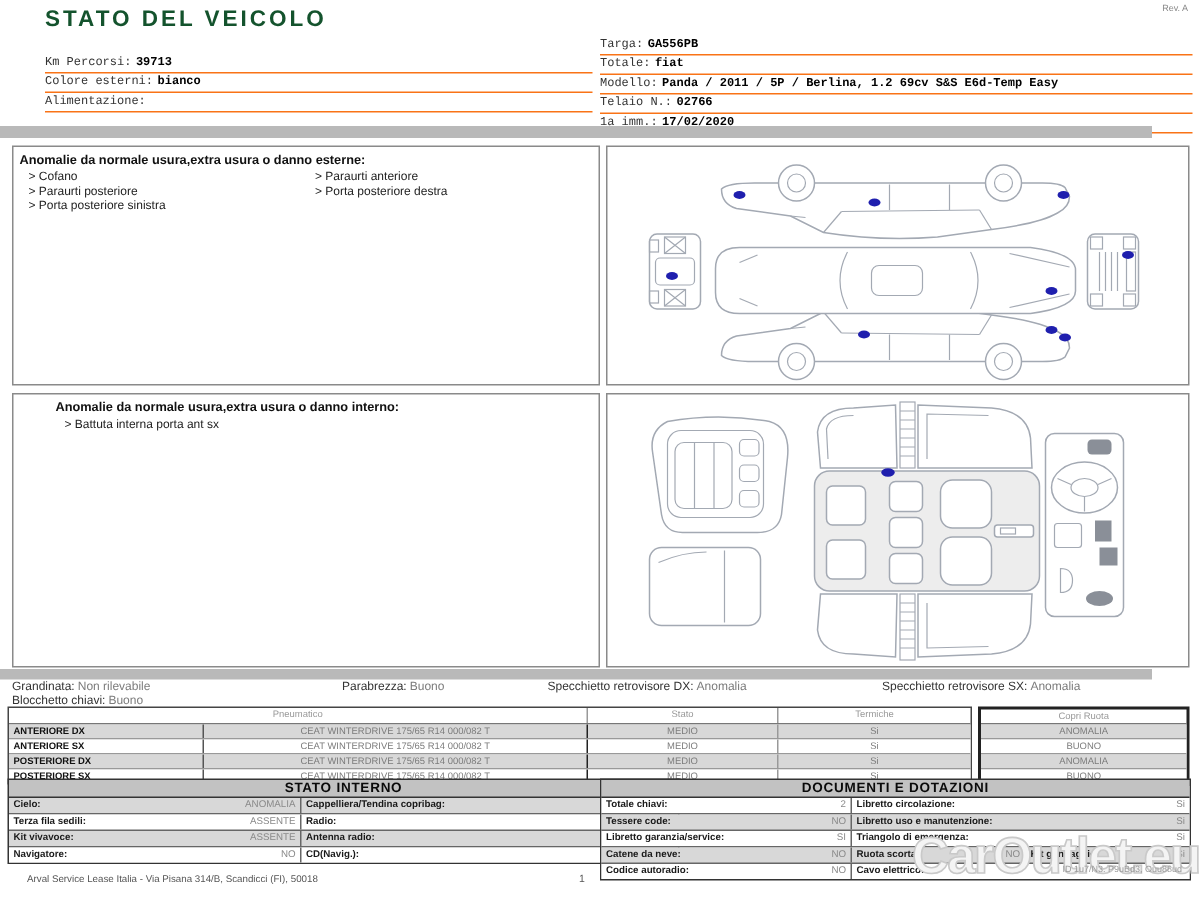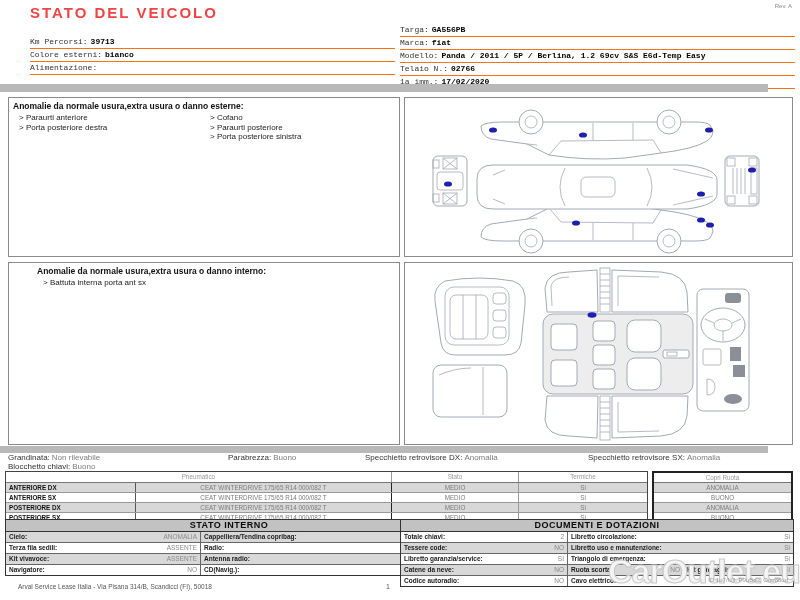--- a/index.html
+++ b/index.html
@@ -5,21 +5,21 @@
   html,body{margin:0;padding:0;}
   body{
     width:800px;height:600px;position:relative;overflow:hidden;
     background:#ffffff;color:#222;
     font-family:"Liberation Sans","DejaVu Sans",sans-serif;
     -webkit-font-smoothing:antialiased;
   }
   .abs{position:absolute;}
 
   
-  .title{left:30px;top:4px;font-size:15px;font-weight:bold;color:#ef4444;letter-spacing:2px;}
+  .title{left:30px;top:4px;font-size:15px;font-weight:bold;color:#14532d;letter-spacing:2px;}
   .rev{right:8px;top:3px;font-size:6px;color:#888;}
   .hfields{font-size:8px;}
   .hf-left{left:30px;top:36px;width:365px;}
   .hf-right{left:400px;top:24px;width:395px;}
   .hrow{height:12px;line-height:12px;border-bottom:1px solid #f97316;white-space:nowrap;overflow:hidden;font-family:Liberation Mono, monospace;}
   .hrow .lab{color:#333;}
   .hrow .val{font-weight:bold;color:#000;margin-left:3px;}
 
   .graybar{left:0;background:#b9b9b9;width:768px;height:8px;}
   .bar1{top:84px;} .bar2{top:446px;height:7px;}
@@ -108,46 +108,46 @@
     <div class="hrow">
       <span class="lab">Alimentazione:</span><span class="val"></span>
     </div>
   </div>
 
   <div class="abs hfields hf-right">
     <div class="hrow">
       <span class="lab">Targa:</span><span class="val">GA556PB</span>
     </div>
     <div class="hrow">
-      <span class="lab">Marca:</span><span class="val">fiat</span>
+      <span class="lab">Totale:</span><span class="val">fiat</span>
     </div>
     <div class="hrow">
       <span class="lab">Modello:</span><span class="val">Panda / 2011 / 5P / Berlina, 1.2 69cv S&amp;S E6d-Temp Easy</span>
     </div>
     <div class="hrow">
       <span class="lab">Telaio N.:</span><span class="val">02766</span>
     </div>
     <div class="hrow">
       <span class="lab">1a imm.:</span><span class="val">17/02/2020</span>
     </div>
   </div>
 
   <div class="abs graybar bar1"></div>
 
   <div class="abs panel p-ext-text">
     <div class="panel-title">Anomalie da normale usura,extra usura o danno esterne:</div>
     <div class="panel-cols">
       <div class="panel-col">
-        <div>&gt; Paraurti anteriore</div>
-        <div>&gt; Porta posteriore destra</div>
-      </div>
-      <div class="panel-col">
         <div>&gt; Cofano</div>
         <div>&gt; Paraurti posteriore</div>
         <div>&gt; Porta posteriore sinistra</div>
+      </div>
+      <div class="panel-col">
+        <div>&gt; Paraurti anteriore</div>
+        <div>&gt; Porta posteriore destra</div>
       </div>
     </div>
   </div>
 
   <div class="abs panel p-ext-diag">
     <svg width="387" height="158" viewBox="0 0 387 158">
       <defs>
         <g id="car-side">
           <path class="ol" d="M4,36 Q4,26 14,23 L50,18 L72,7 Q110,1 148,4 L184,9 Q216,13 228,20 Q236,24 236,31 L233,37 Q230,40 218,40 L26,40 Q8,40 4,36 Z"></path>
           <path class="ln" d="M72,7 L84,21"></path>

